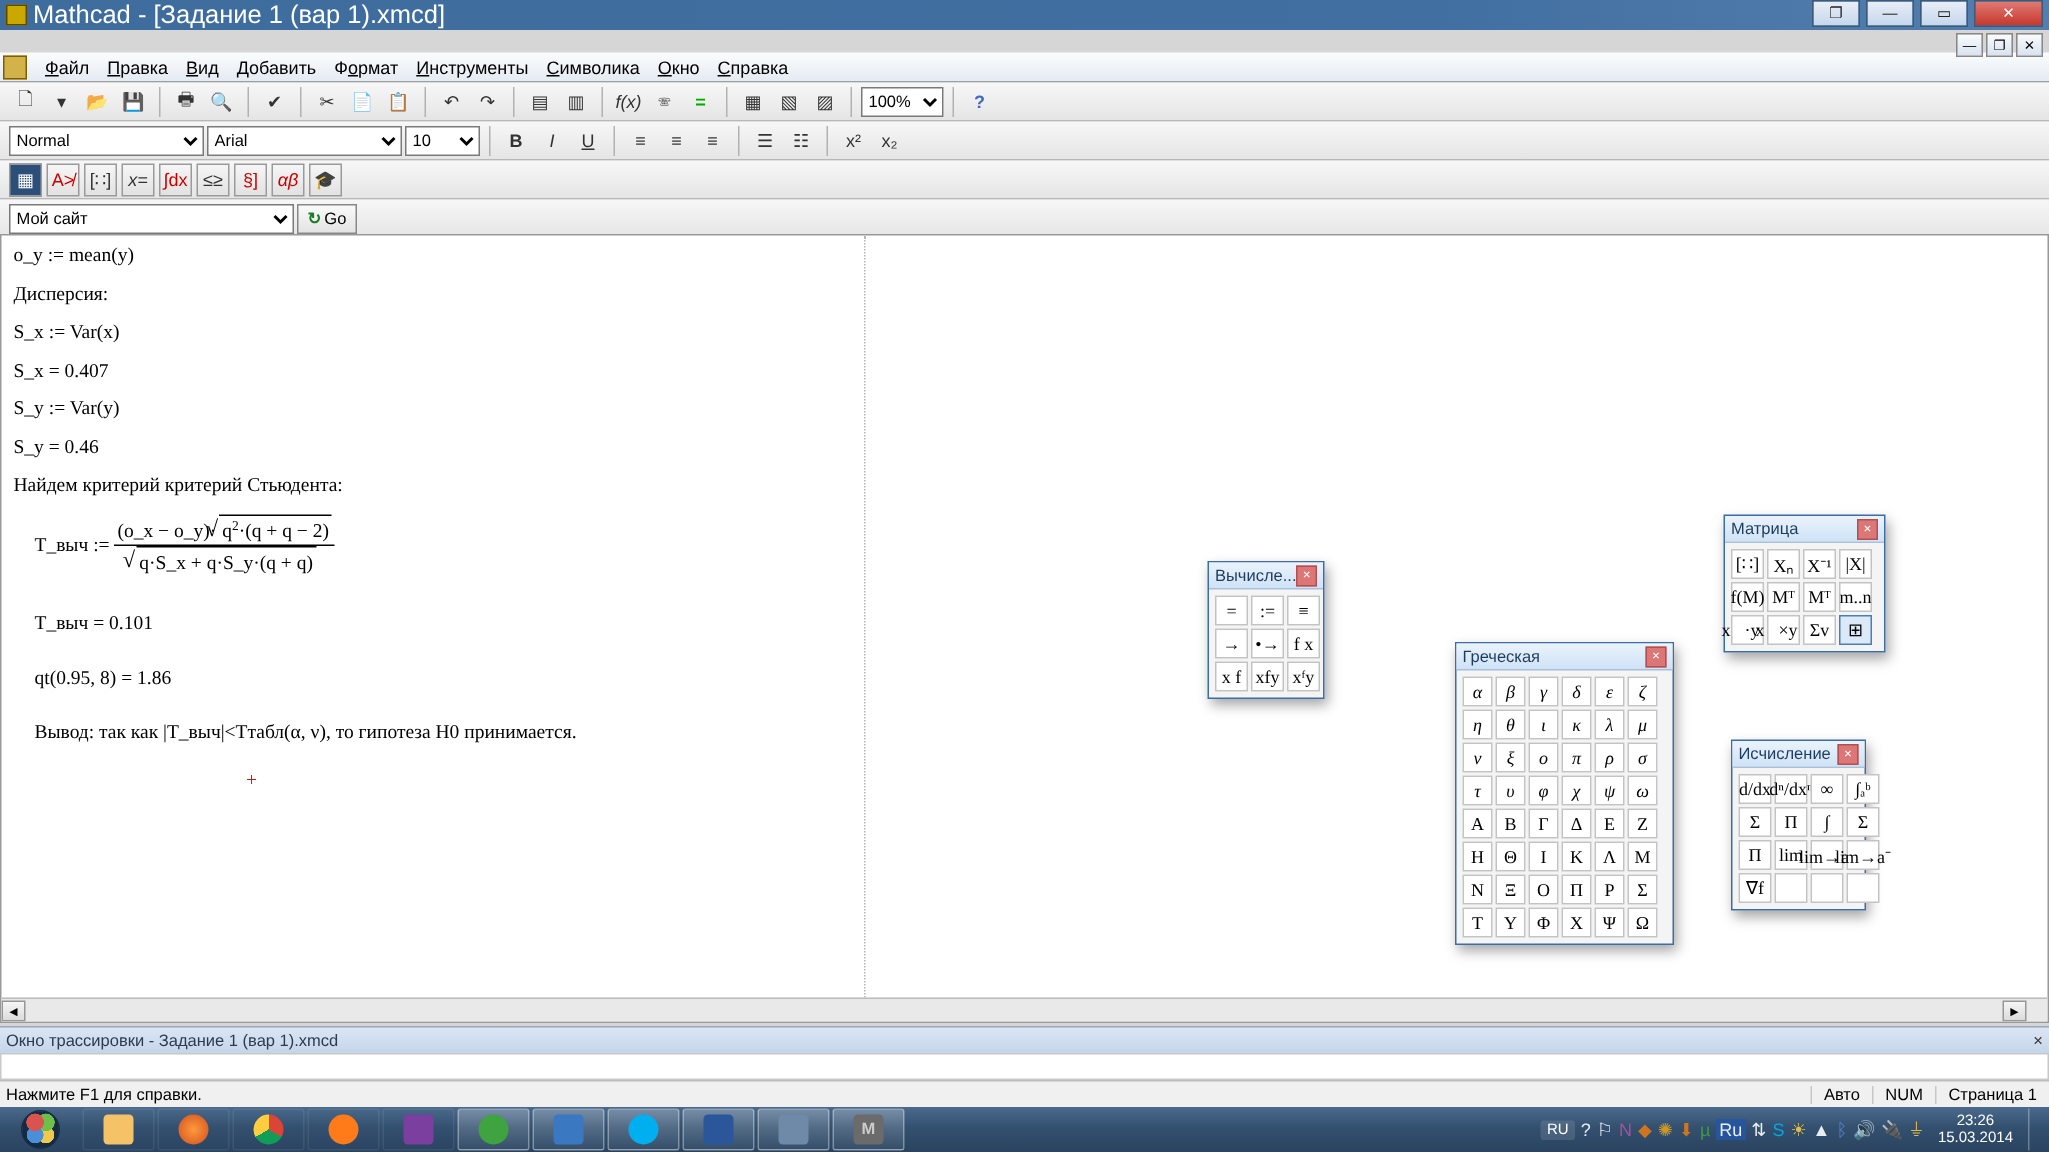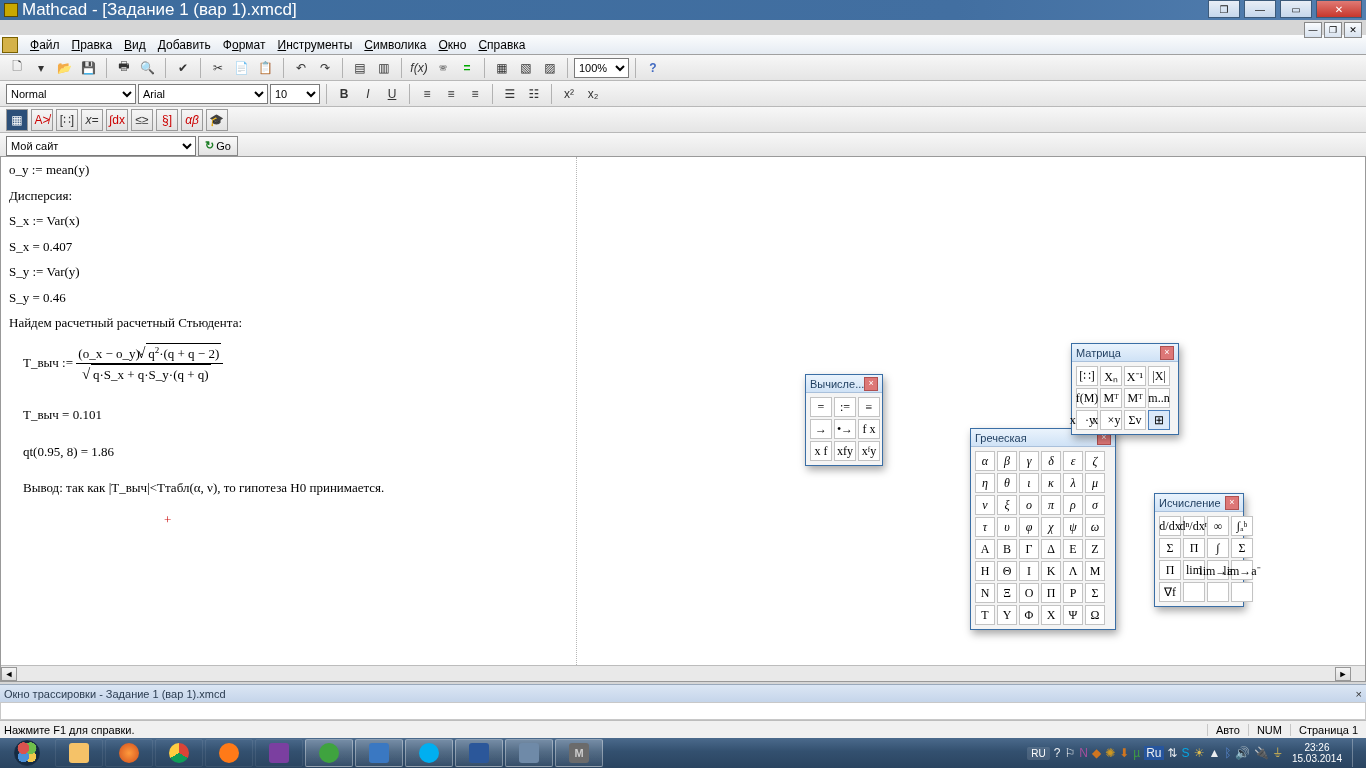--- a/index.html
+++ b/index.html
@@ -224,21 +224,21 @@
     display:flex;align-items:center;justify-content:center;font-size:12px;
     font-family:"Segoe UI Symbol","Times New Roman",serif;
   }
   .p-cell.sel{border:1px solid #4a7ebb;background:#dbe9f9;}
   #pal-eval{left:804px;top:217px;width:78px;}
   #pal-eval .p-grid{grid-template-columns:repeat(3,22px);}
   #pal-greek{left:969px;top:271px;width:146px;}
   #pal-greek .p-grid{grid-template-columns:repeat(6,20px);}
   #pal-greek .p-cell{width:20px;height:20px;font-family:"Times New Roman",serif;font-style:italic;}
   #pal-greek .p-cell.cap{font-style:normal;}
-  #pal-matrix{left:1070px;top:186px;width:108px;}
+  #pal-matrix{left:1148px;top:186px;width:108px;}
   #pal-matrix .p-grid{grid-template-columns:repeat(4,22px);}
   #pal-calc{left:1153px;top:336px;width:90px;}
   #pal-calc .p-grid{grid-template-columns:repeat(4,22px);}
 
 </style>
 </head>
 <body>
 
 <div class="titlebar">
   <div class="app-icon"></div>
@@ -411,21 +411,21 @@
 
 <div class="workspace">
   <div class="page-split"></div>
   <div class="doc">
     <div>о_y := mean(y)</div>
     <div>Дисперсия:</div>
     <div>S_x := Var(x)</div>
     <div>S_x = 0.407</div>
     <div>S_y := Var(y)</div>
     <div>S_y = 0.46</div>
-    <div style="margin-top:6px;">Найдем расчетный расчетный Стьюдента:</div>
+    <div style="margin-top:6px;">Найдем критерий критерий Стьюдента:</div>
     <div style="margin:10px 0 6px 14px;">
       <span>Т_выч := </span>
       <span class="frac">
         <span class="num">
           <span>(о_x − о_y)·</span><span class="sqrt"><span>q</span><span class="sup">2</span><span>·(q + q − 2)</span></span>
         </span>
         <span class="den"><span class="sqrt"><span>q·S_x + q·S_y·(q + q)</span></span></span>
       </span>
     </div>
     <div class="red-plus" style="left:155px;top:350px;">+</div>

